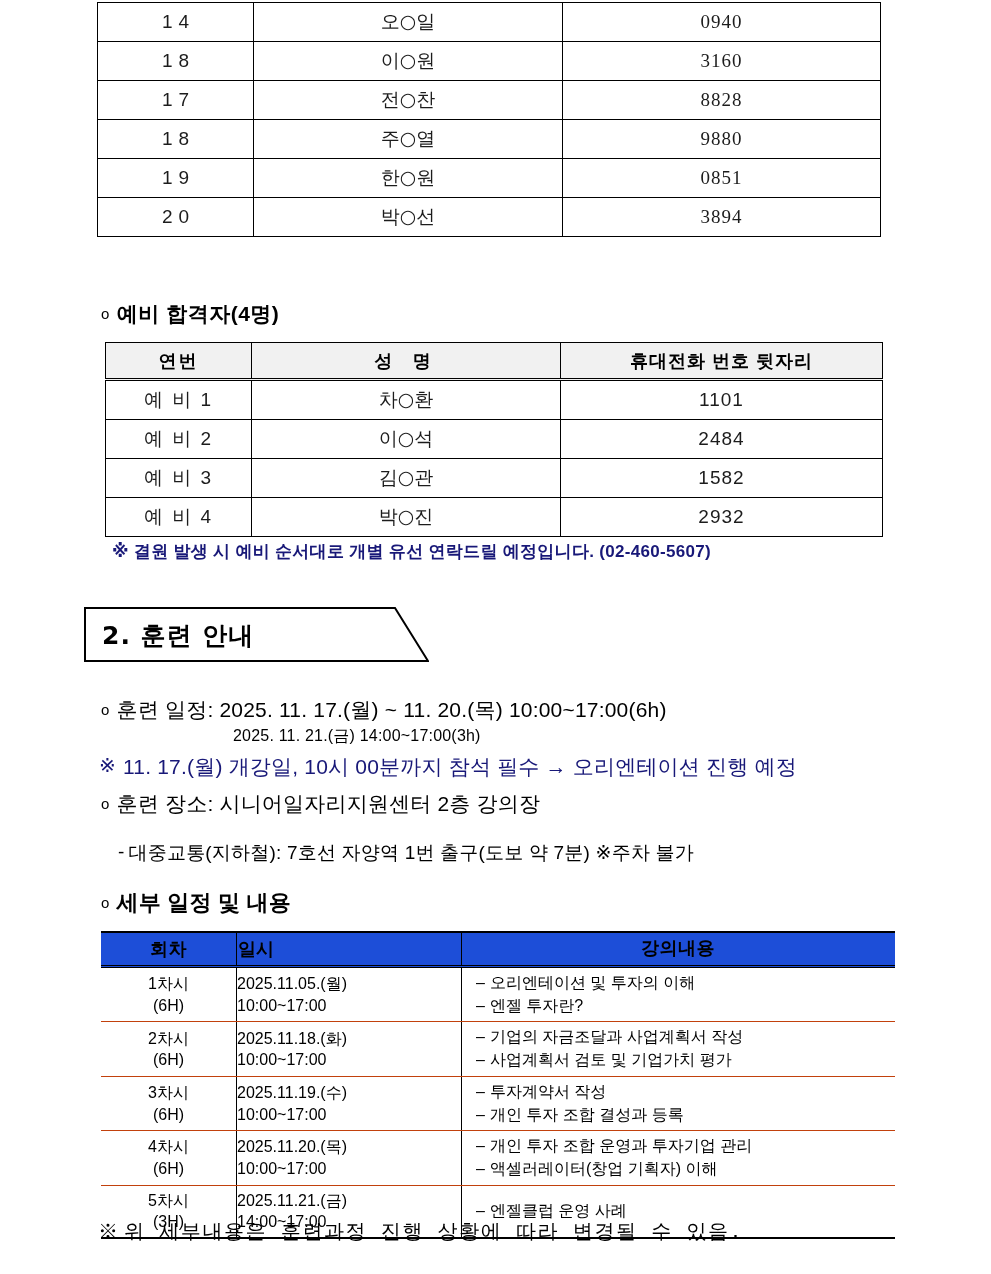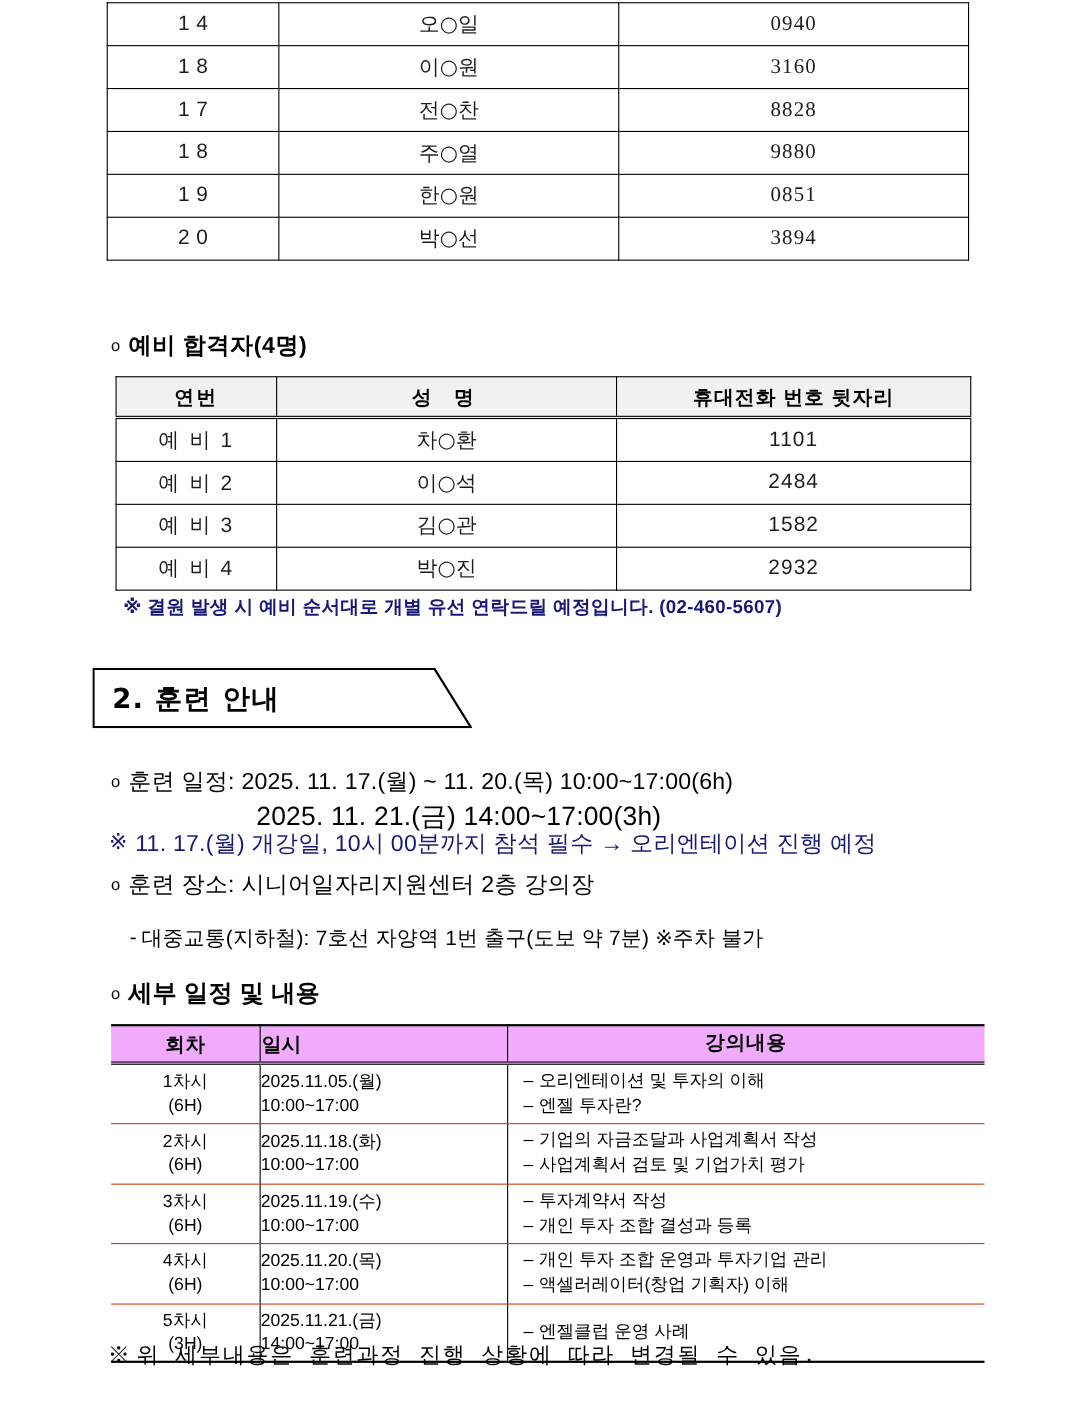--- a/index.html
+++ b/index.html
@@ -157,36 +157,36 @@
   .line .bul {
     font-size: 15px;
     vertical-align: 2px;
     margin-right: 7px;
   }
   .line.dash .bul { font-size: 19px; vertical-align: 1px; margin-right: 4px; }
   .line.blue { color: #181878; }
   .line.small { font-size: 19px; }
 
   #l-sched1   { left: 101px; top: 696px; }
-  #l-sched2   { left: 233px; top: 726px; font-size: 24px; }
+  #l-sched2   { left: 233px; top: 726px; font-size: 16px; }
   #l-must     { left: 99px;  top: 753px; }
   #l-place    { left: 101px; top: 790px; }
   #l-transit  { left: 118px; top: 840px; font-size: 19px; }
   #l-detail   { left: 101px; top: 888px; font-weight: bold; font-size: 22px; }
 
   
   .tbl-cur {
     position: absolute;
     left: 101px;
     top: 931px;
     width: 787px;
     border-top: 2px solid #000000;
   }
   .tbl-cur th {
-    background: #f0abfc;
+    background: #1d4ed8;
     height: 30px;
     font-size: 18px;
     font-weight: bold;
     text-align: center;
     vertical-align: middle;
     border-bottom: 3px double #000000;
     border-right: 1px solid #000000;
     letter-spacing: 0.5px;
   }
   .tbl-cur th:last-child { border-right: none; }

